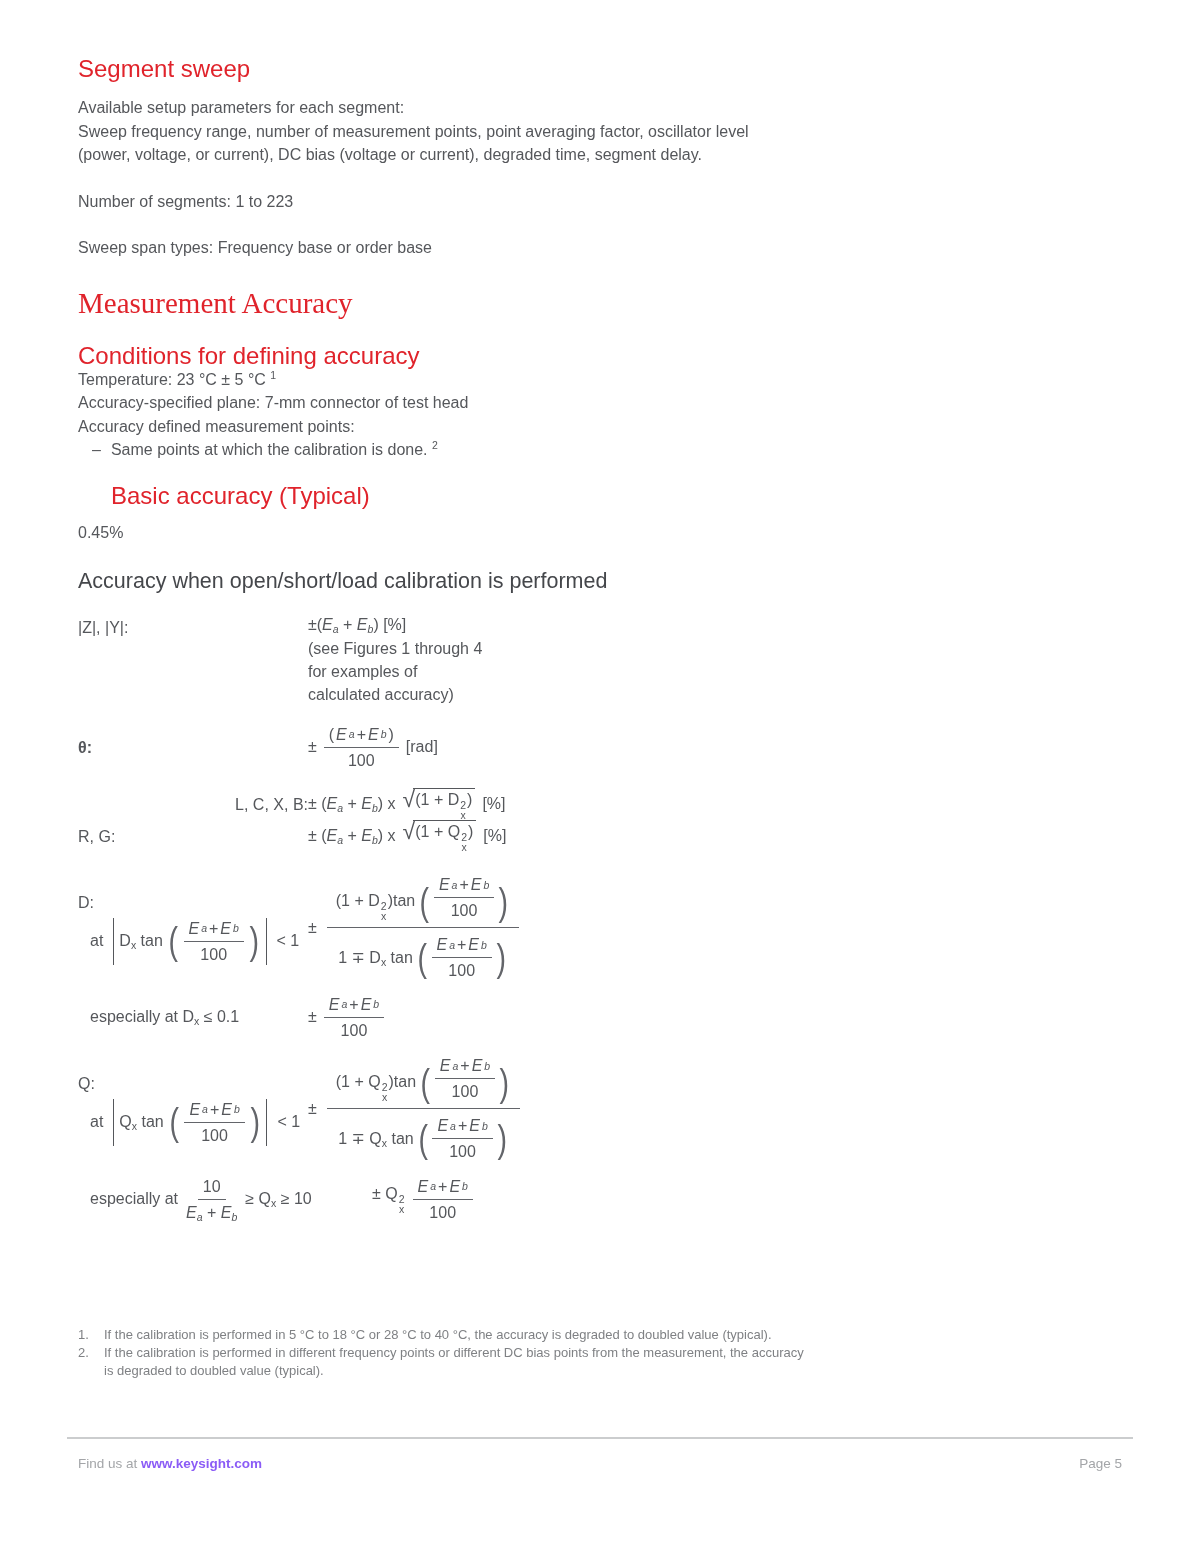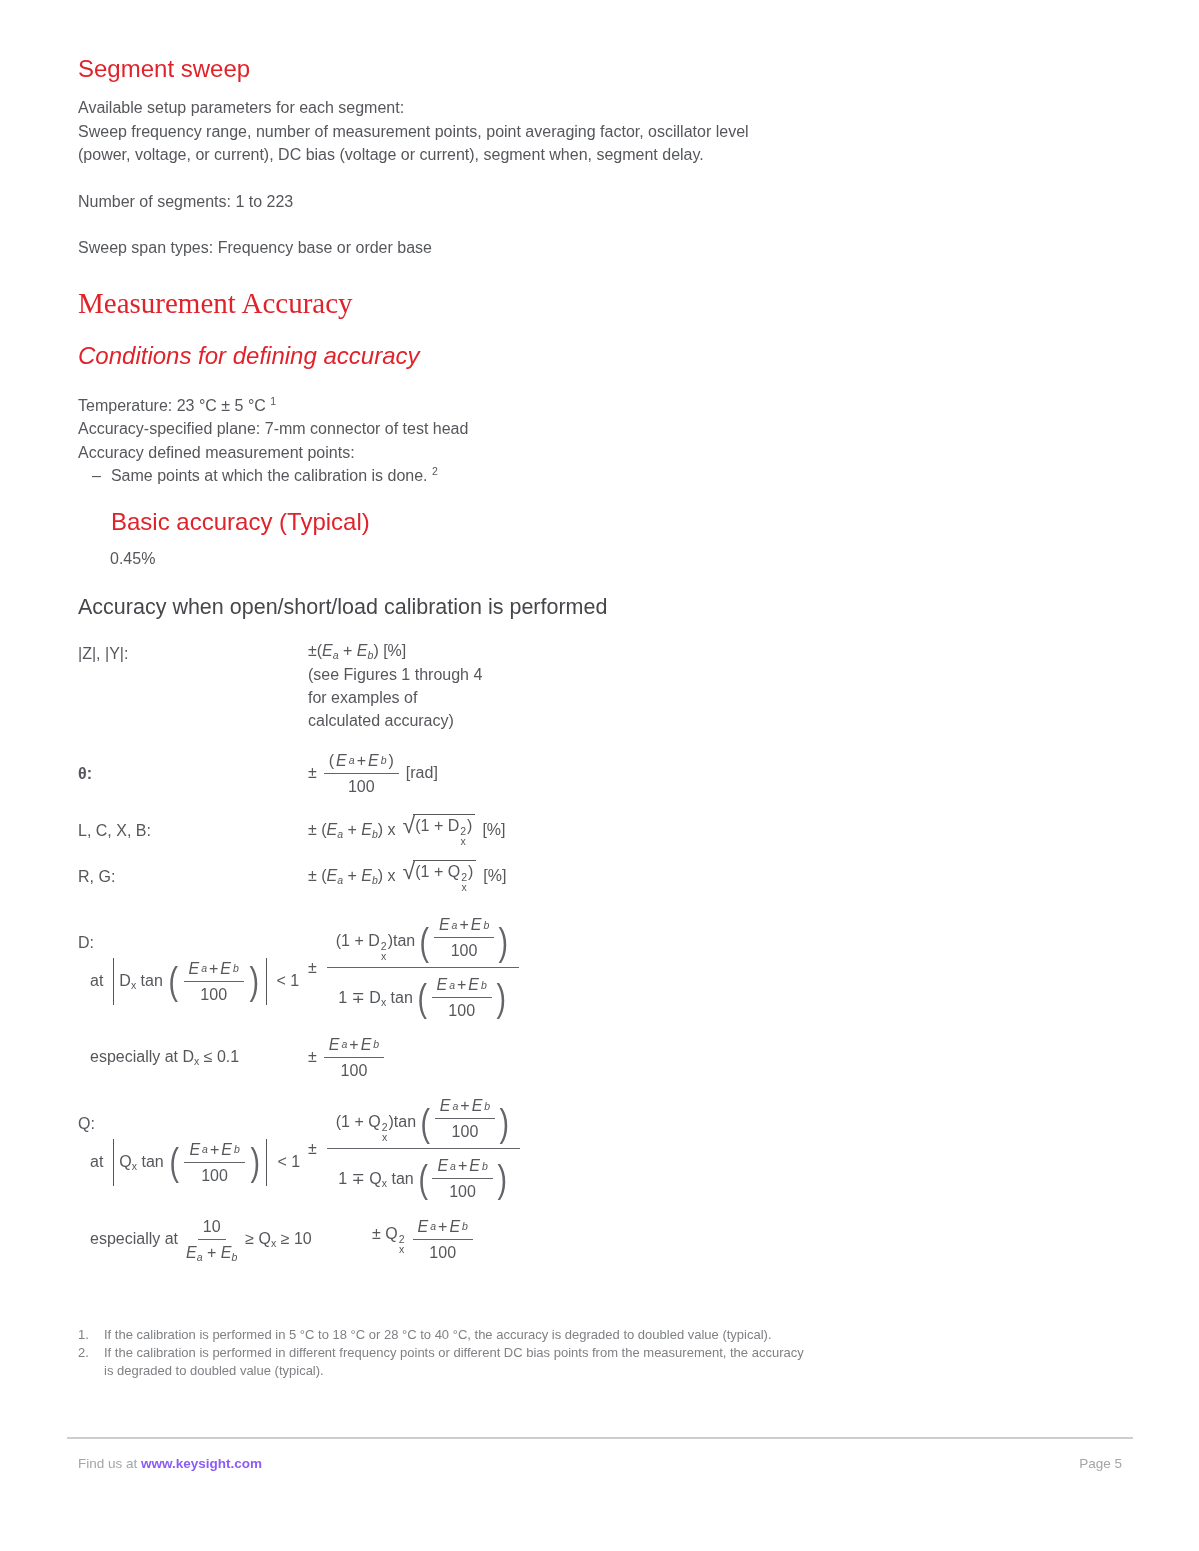--- a/index.html
+++ b/index.html
@@ -65,43 +65,43 @@
 <body>
 
 <div class="page">
   <div class="main">
 
     <h3 class="red-h">Segment sweep</h3>
 
     <p class="body-p">
       <span>Available setup parameters for each segment:</span><br>
       <span>Sweep frequency range, number of measurement points, point averaging factor, oscillator level</span><br>
-      <span>(power, voltage, or current), DC bias (voltage or current), segment when, segment delay.</span>
+      <span>(power, voltage, or current), DC bias (voltage or current), degraded time, segment delay.</span>
     </p>
 
     <p class="body-p">Number of segments: 1 to 223</p>
 
     <p class="body-p">Sweep span types: Frequency base or order base</p>
 
     <h1 class="red-h1">Measurement Accuracy</h1>
 
-    <h3 class="red-h" style="margin-bottom:26px;font-style:italic;">Conditions for defining accuracy</h3>
+    <h3 class="red-h" style="margin-bottom:0;">Conditions for defining accuracy</h3>
 
     <p class="body-p" style="margin-bottom:0;">
       <span>Temperature: 23 °C ± 5 °C <sup>1</sup></span><br>
       <span>Accuracy-specified plane: 7-mm connector of test head</span><br>
       <span>Accuracy defined measurement points:</span>
     </p>
     <div class="body-p bullet-line" style="margin-bottom:22px;">
       <span>–</span>
       <span>Same points at which the calibration is done. <sup>2</sup></span>
     </div>
 
     <h3 class="red-h" style="margin-bottom:13px;margin-left:33px;">Basic accuracy (Typical)</h3>
-    <p class="body-p" style="margin-bottom:24px;margin-left:32px;">0.45%</p>
+    <p class="body-p" style="margin-bottom:24px;">0.45%</p>
 
     <h2 class="dark-h">Accuracy when open/short/load calibration is performed</h2>
 
     <div class="fwrap">
 
       <div class="frow">
         <div class="flabel">|Z|, |Y|:</div>
         <div class="fval-col">
           <span>±(<i>E</i><sub><i>a</i></sub> + <i>E</i><sub><i>b</i></sub>) [%]</span>
           <div class="note-lines">
@@ -117,21 +117,21 @@
         <div class="fval">
           <span>±</span>
           <span class="fr">
             <span class="n">(<i>E</i><sub><i>a</i></sub> + <i>E</i><sub><i>b</i></sub>)</span>
             <span class="d">100</span>
           </span>
           <span>[rad]</span>
         </div>
       </div>
 
-      <div class="frow vcenter" style="margin-bottom:14px;min-height:32px;">
+      <div class="frow vcenter" style="margin-bottom:0;min-height:32px;text-align:right;">
         <div class="flabel">L, C, X, B:</div>
         <div class="fval">
           <span>± (<i>E</i><sub><i>a</i></sub> + <i>E</i><sub><i>b</i></sub>) x</span>
           <span class="sqrt">
             <span class="rad">√</span>
             <span class="vin">(1 + D<span class="ss">
                   <span>2</span>
                   <span>x</span>
                 </span>)</span>
           </span>

